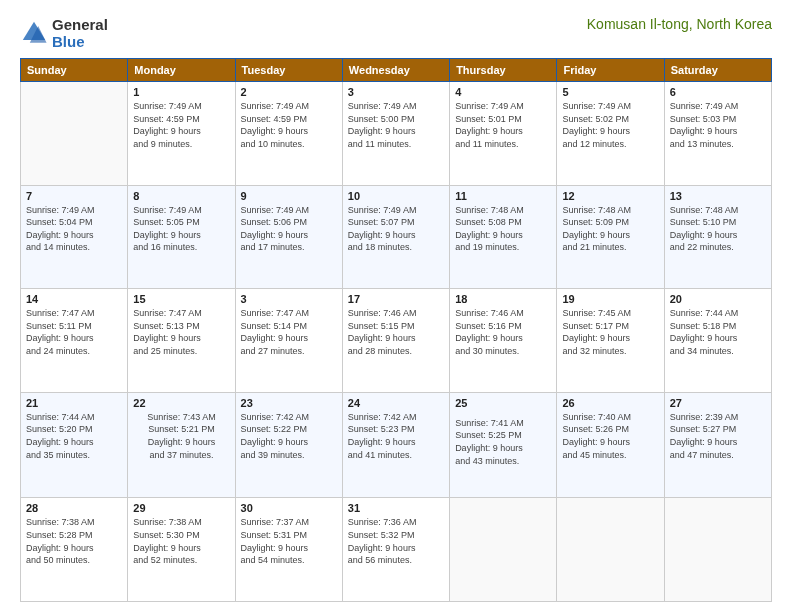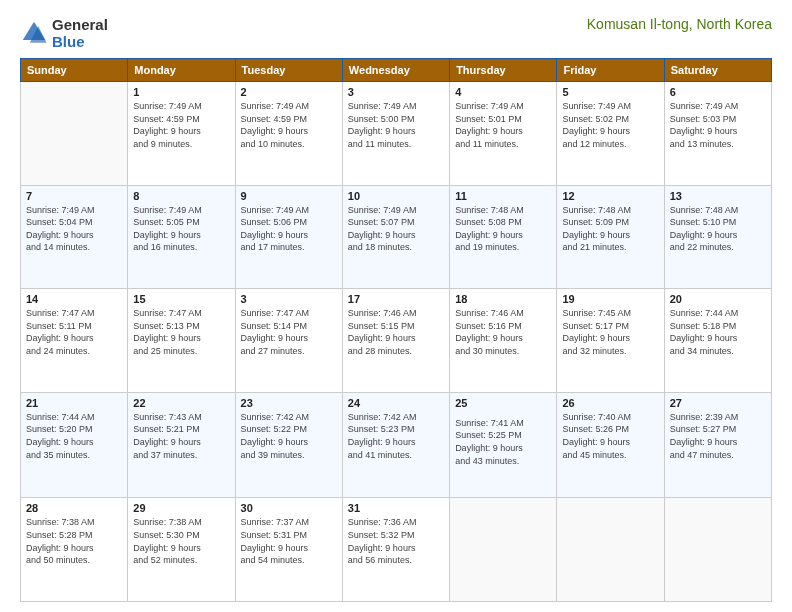--- a/index.html
+++ b/index.html
@@ -269,21 +269,21 @@
         <tr class="alt-row">
           <td>
             <div class="day-num">21</div>
             <div class="day-info" style="white-space: pre-line;">Sunrise: 7:44 AM
 Sunset: 5:20 PM
 Daylight: 9 hours
 and 35 minutes.</div>
           </td>
           <td>
             <div class="day-num">22</div>
-            <div class="day-info" style="white-space: pre-line;">Sunrise: 7:43 AM
+            <div class="day-info" style="white-space: pre-line; text-align: center;">Sunrise: 7:43 AM
 Sunset: 5:21 PM
 Daylight: 9 hours
 and 37 minutes.</div>
           </td>
           <td>
             <div class="day-num">23</div>
             <div class="day-info" style="white-space: pre-line;">Sunrise: 7:42 AM
 Sunset: 5:22 PM
 Daylight: 9 hours
 and 39 minutes.</div>

